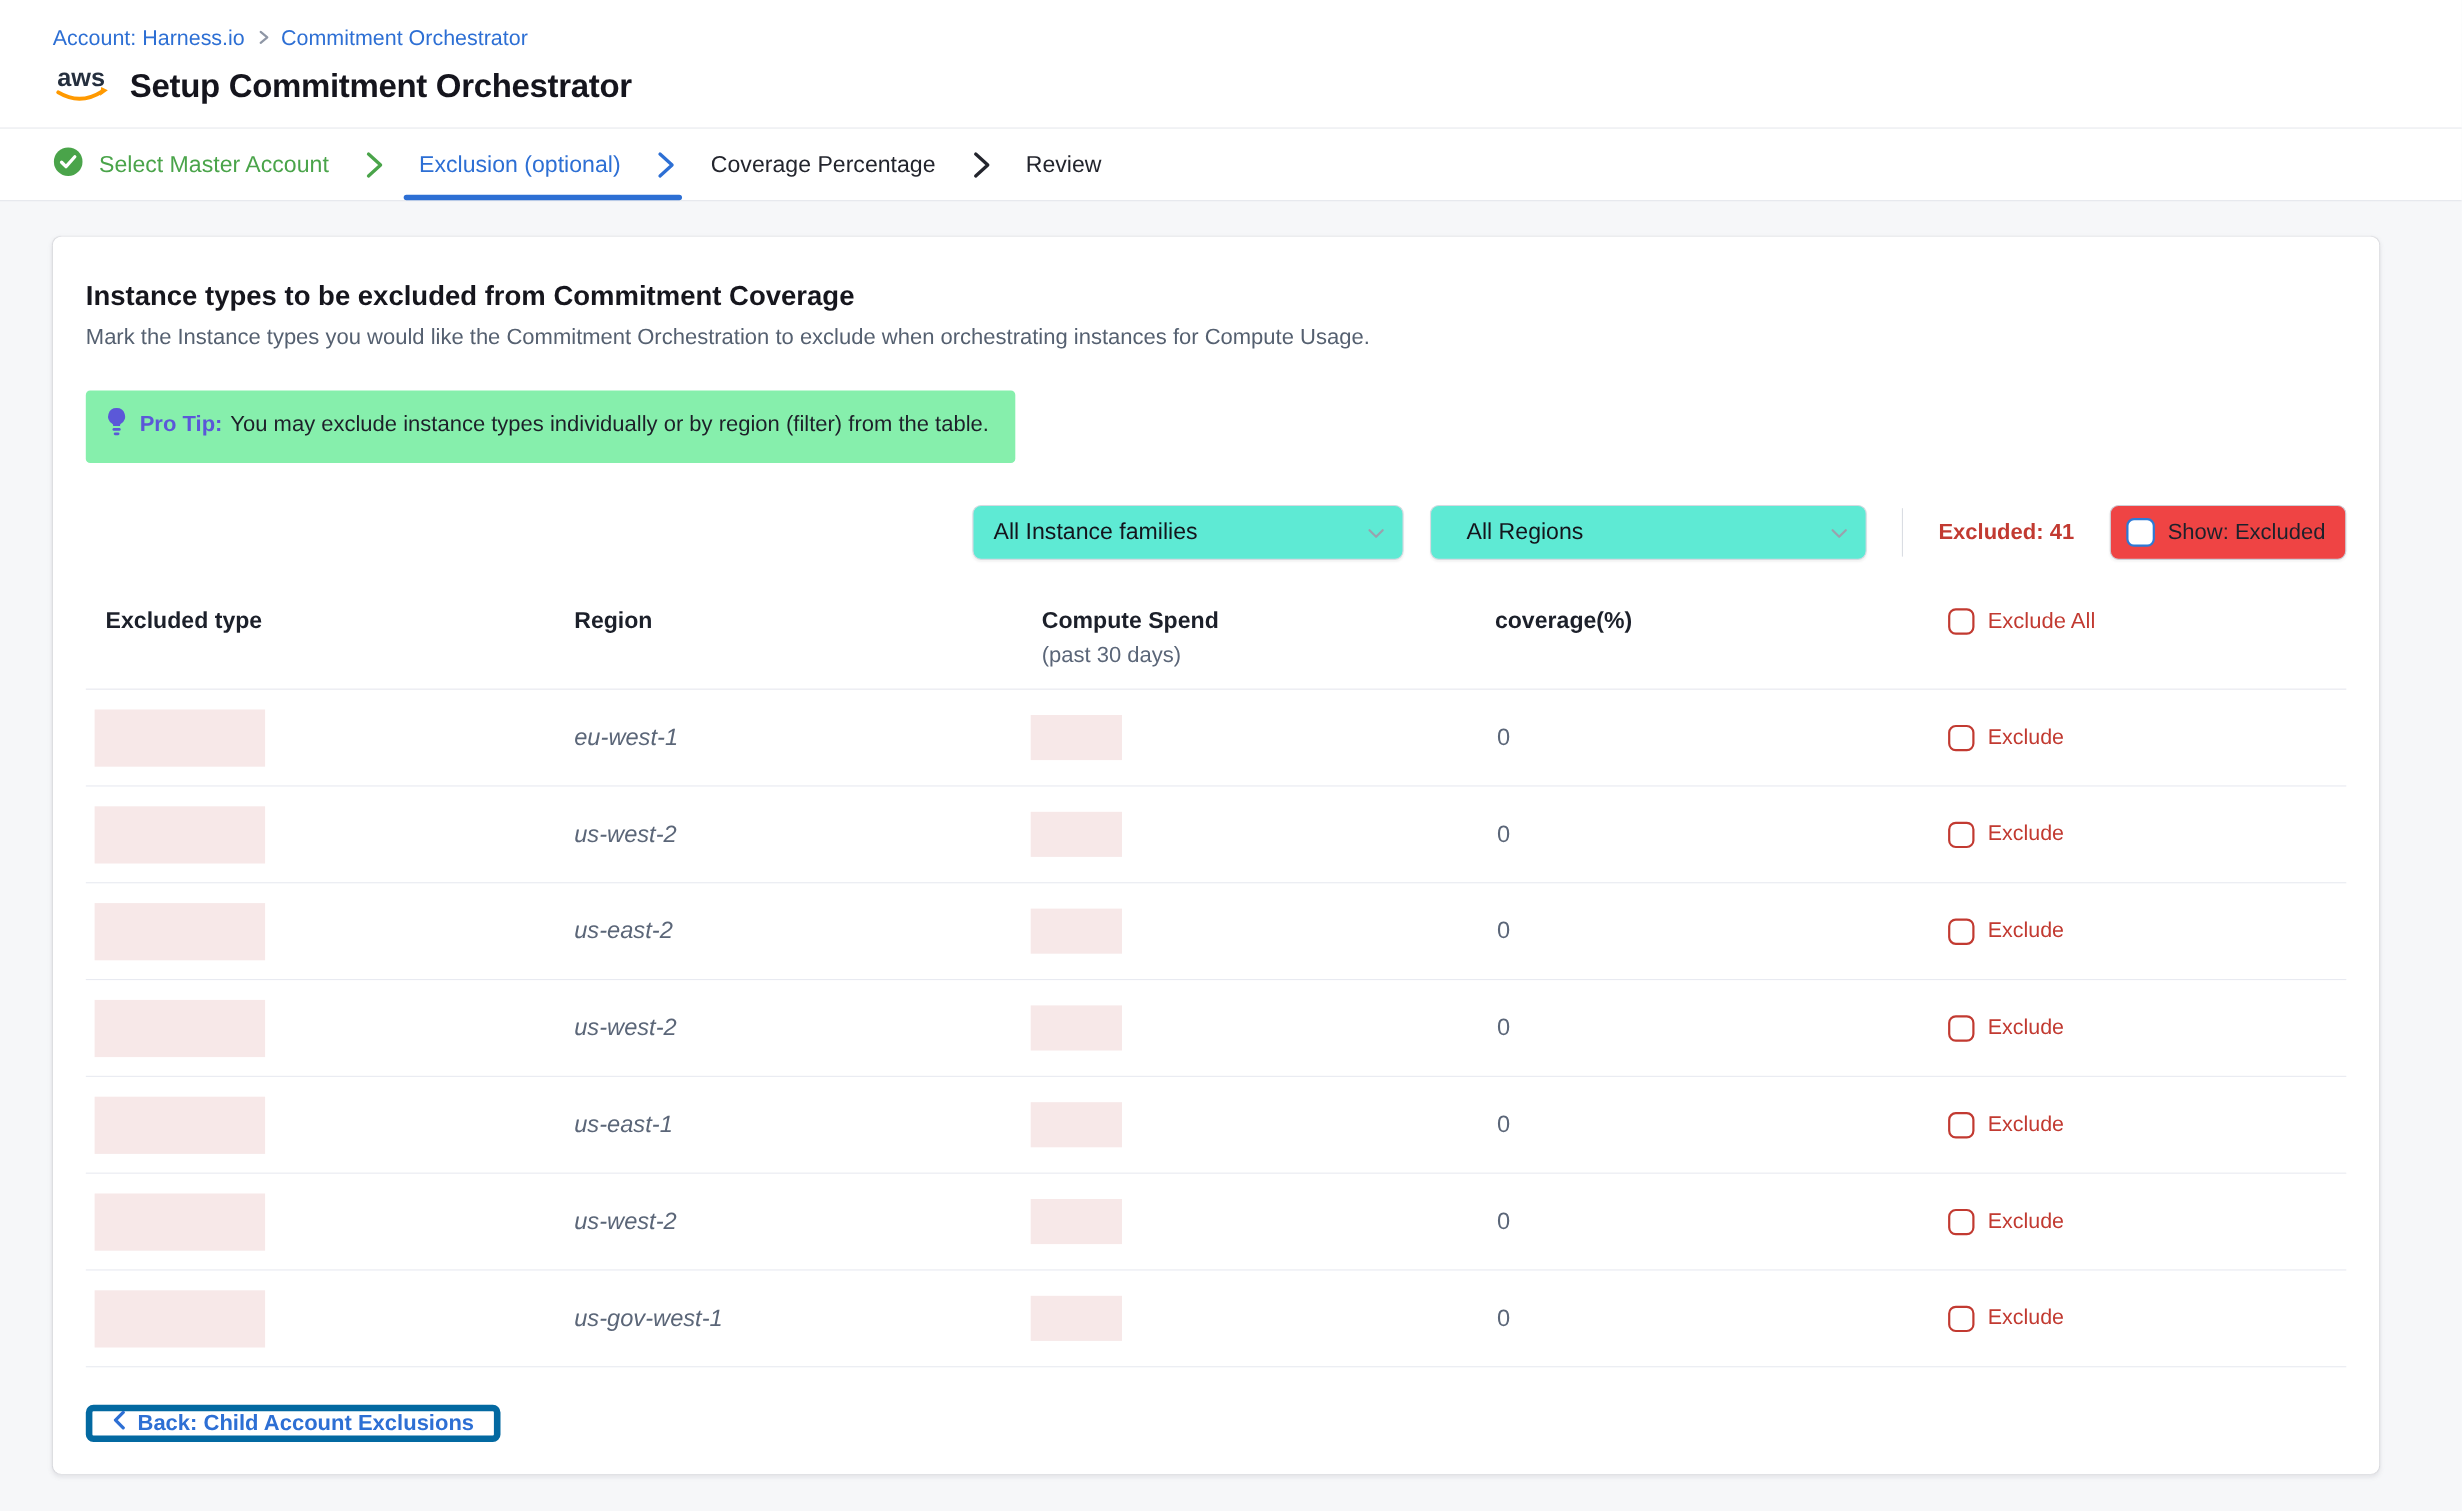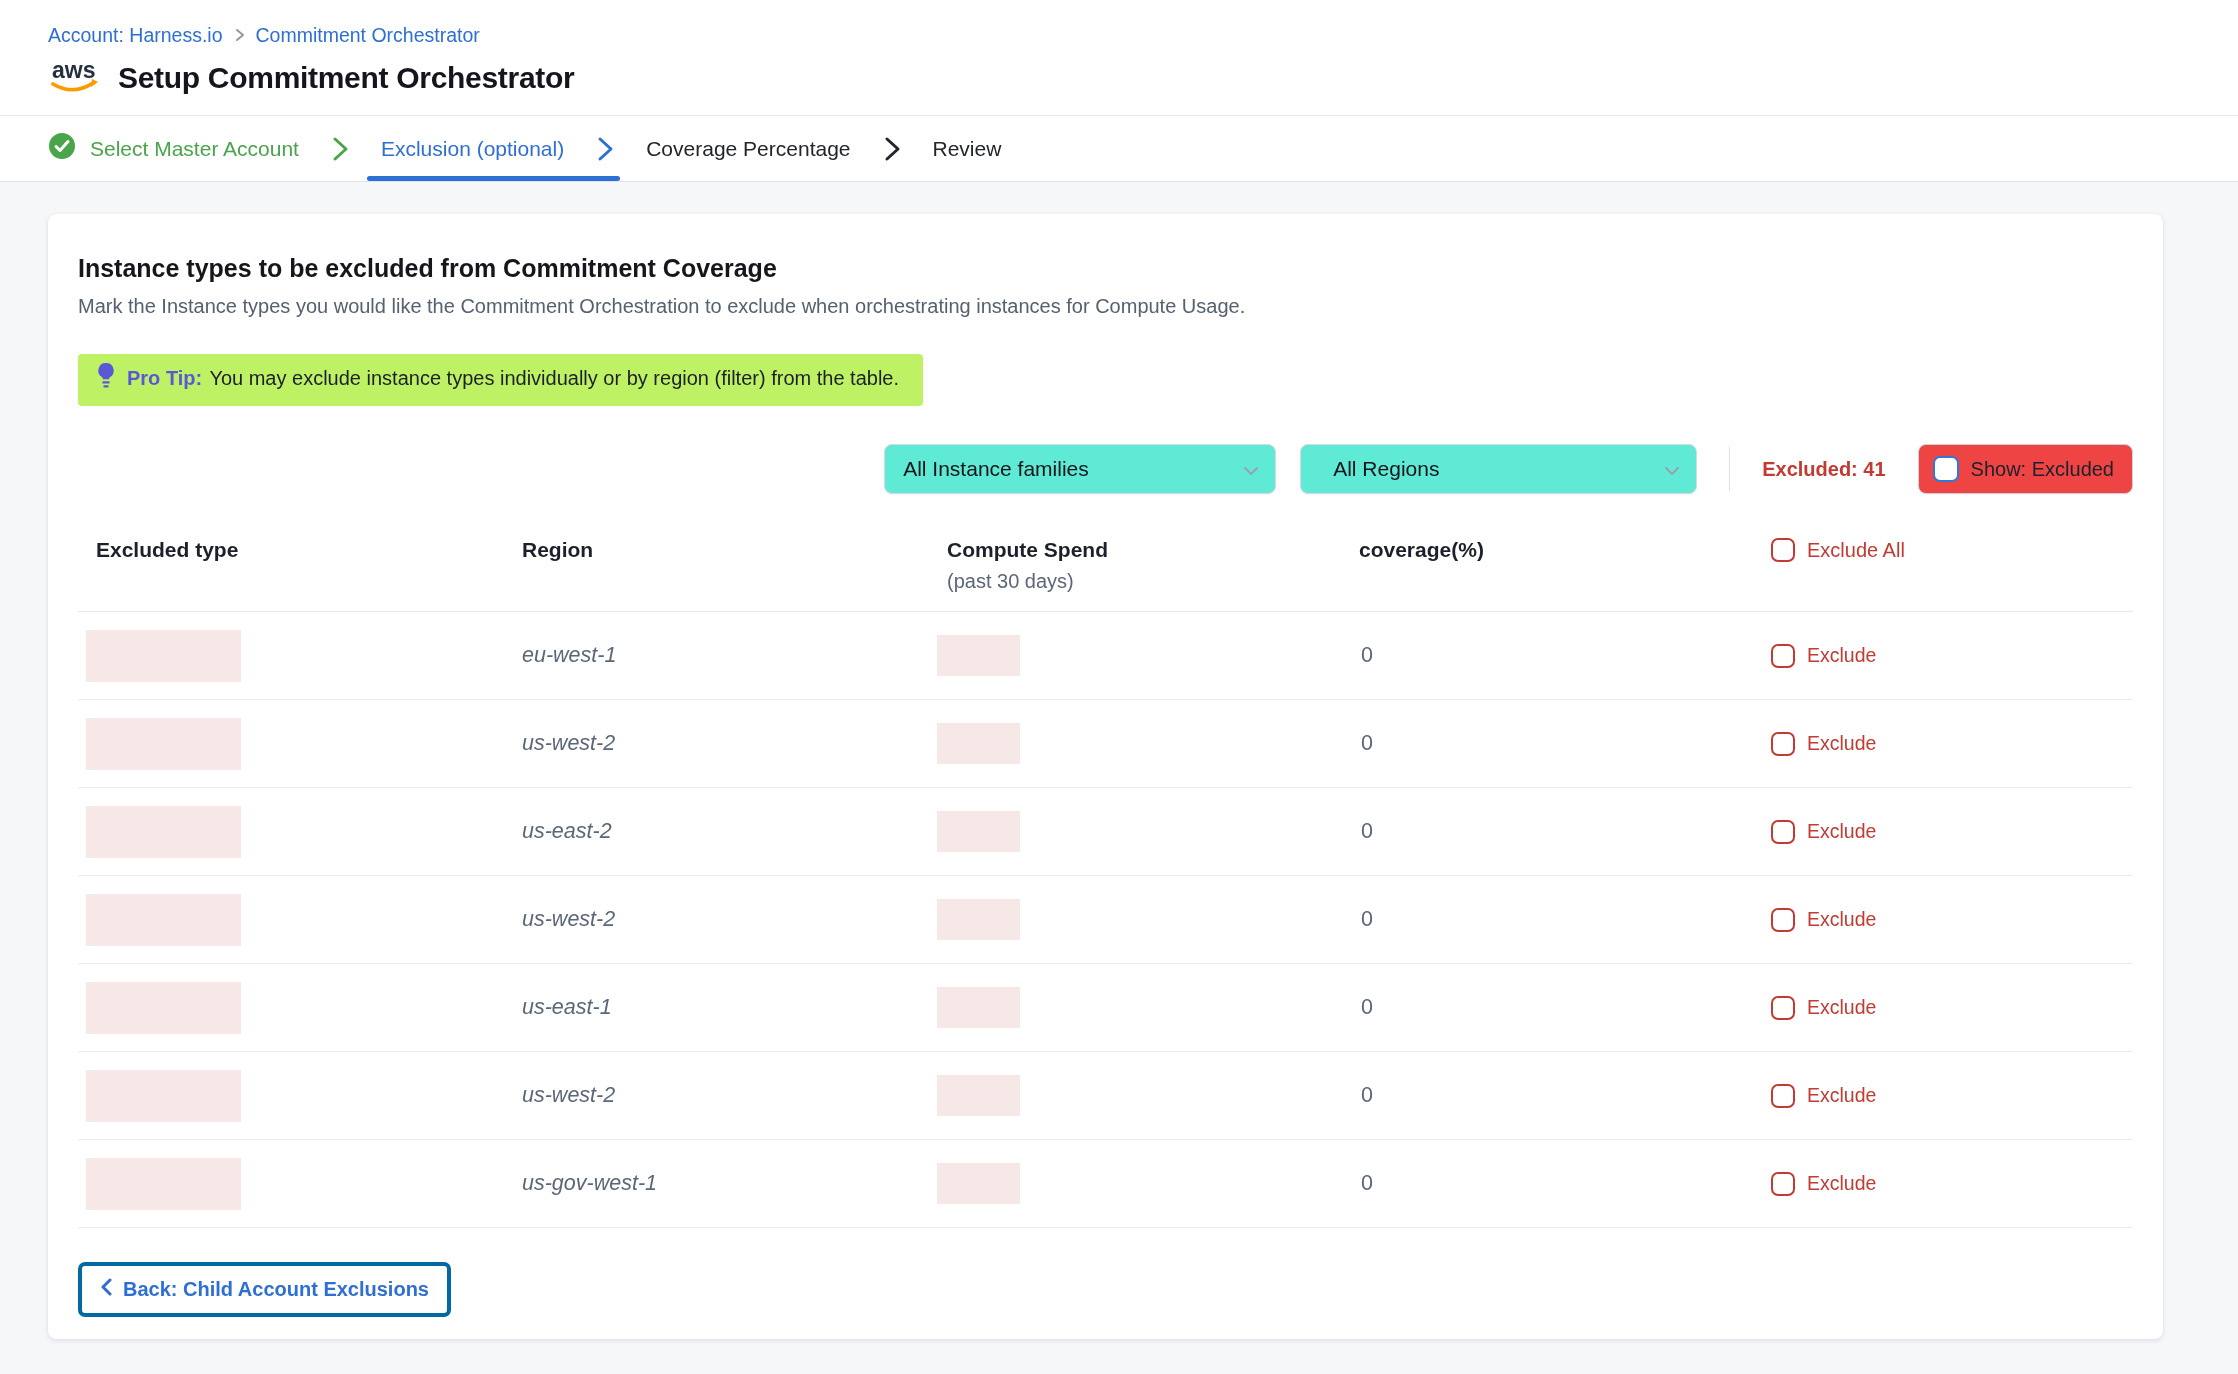--- a/index.html
+++ b/index.html
@@ -39,21 +39,21 @@
   .card {
     width: 2115px; height: 1125px; background: #fff; border-radius: 8px;
     box-shadow: 0 0 1px rgba(40,41,61,.12), 0 2px 5px rgba(96,97,112,.14);
     padding: 40px 30px 36px 30px;
   }
   .card h1 { font-size: 25px; font-weight: bold; color: #16161d; margin-bottom: 12px; }
   .subtitle { font-size: 20px; color: #556070; margin-bottom: 36px; }
 
   .protip {
     display: inline-flex; align-items: center; gap: 11px;
-    background: #bef264; border-radius: 4px; height: 52px;
+    background: #86efac; border-radius: 4px; height: 66px;
     padding: 0 24px 4px 18px; font-size: 20px; color: #1d2029; margin-bottom: 38px;
   }
   .protip b { color: #5b58d8; margin-right: 2px; }
 
   
   .filter-row { display: flex; align-items: center; justify-content: flex-end; gap: 24px; margin-bottom: 44px; height: 50px; }
   .select {
     height: 50px; border: 1px solid #d6dae1; border-radius: 8px; background: #5eead4;
     display: flex; align-items: center; justify-content: space-between;
     padding: 0 16px 0 18px; font-size: 21px; color: #14141c; cursor: pointer;
@@ -83,21 +83,21 @@
 
   .trow { align-items: center; height: 88px; border-bottom: 1px solid #e8eaf1; }
   .redact-lg { width: 155px; height: 52px; background: #f7e8e8; margin-left: 8px; }
   .redact-sm { width: 83px;  height: 41px; background: #f7e8e8; }
   .region   { font-size: 21.5px; color: #5b6678; padding-left: 10px; font-style: italic; }
   .coverage { font-size: 21.5px; color: #5b6678; padding-left: 12px; }
   .trow .exclude-ctl { font-size: 19.5px; }
 
   .back-btn {
     margin-top: 34px; display: inline-flex; align-items: center; gap: 11px;
-    height: 55px; padding: 0 18px; border: 4px solid #0369a1; border-radius: 7px;
+    height: 34px; padding: 0 18px; border: 6px solid #0369a1; border-radius: 7px;
     background: #fff; color: #2d6fd4; font-weight: bold; font-size: 20px; cursor: pointer;
     font-family: "Liberation Sans", sans-serif;
   }
 </style>
 </head>
 <body>
 
 <div class="topbar">
   <div class="breadcrumb">
     <a>Account: Harness.io</a>

